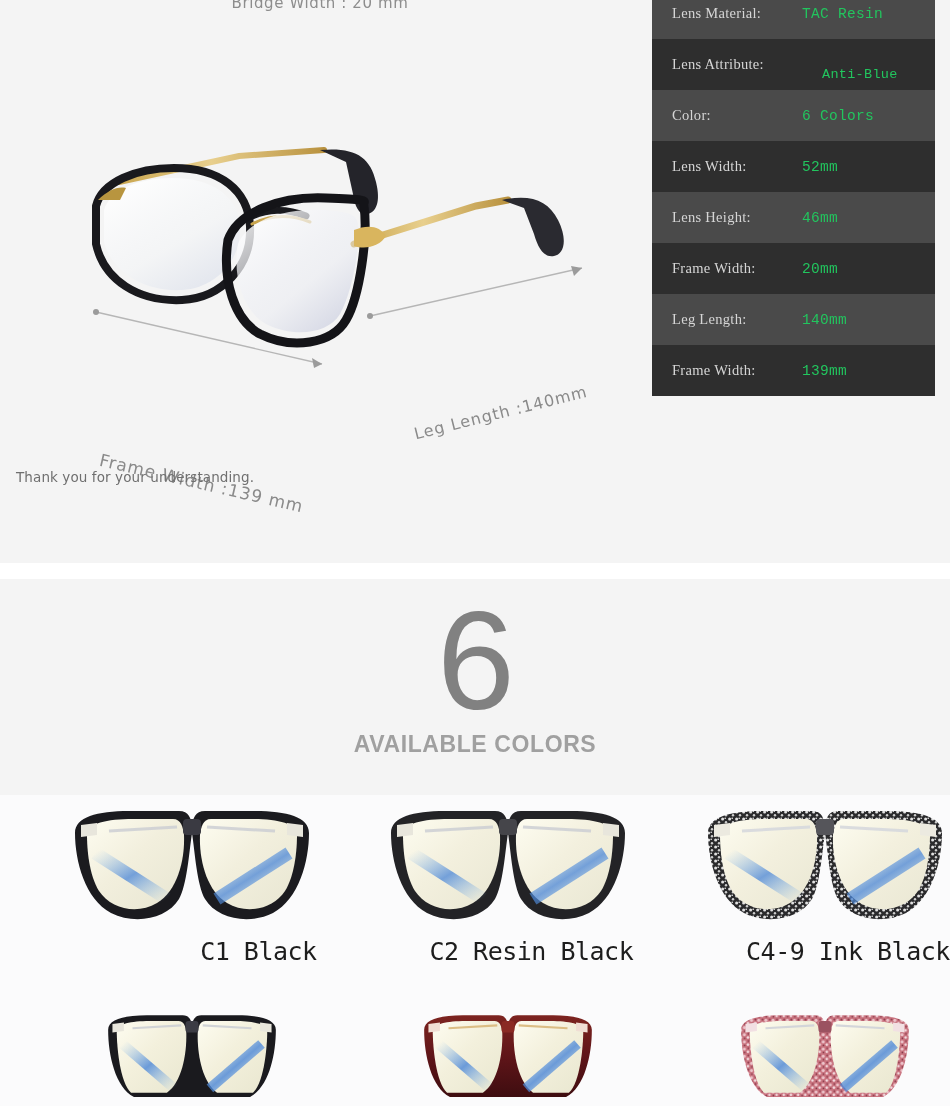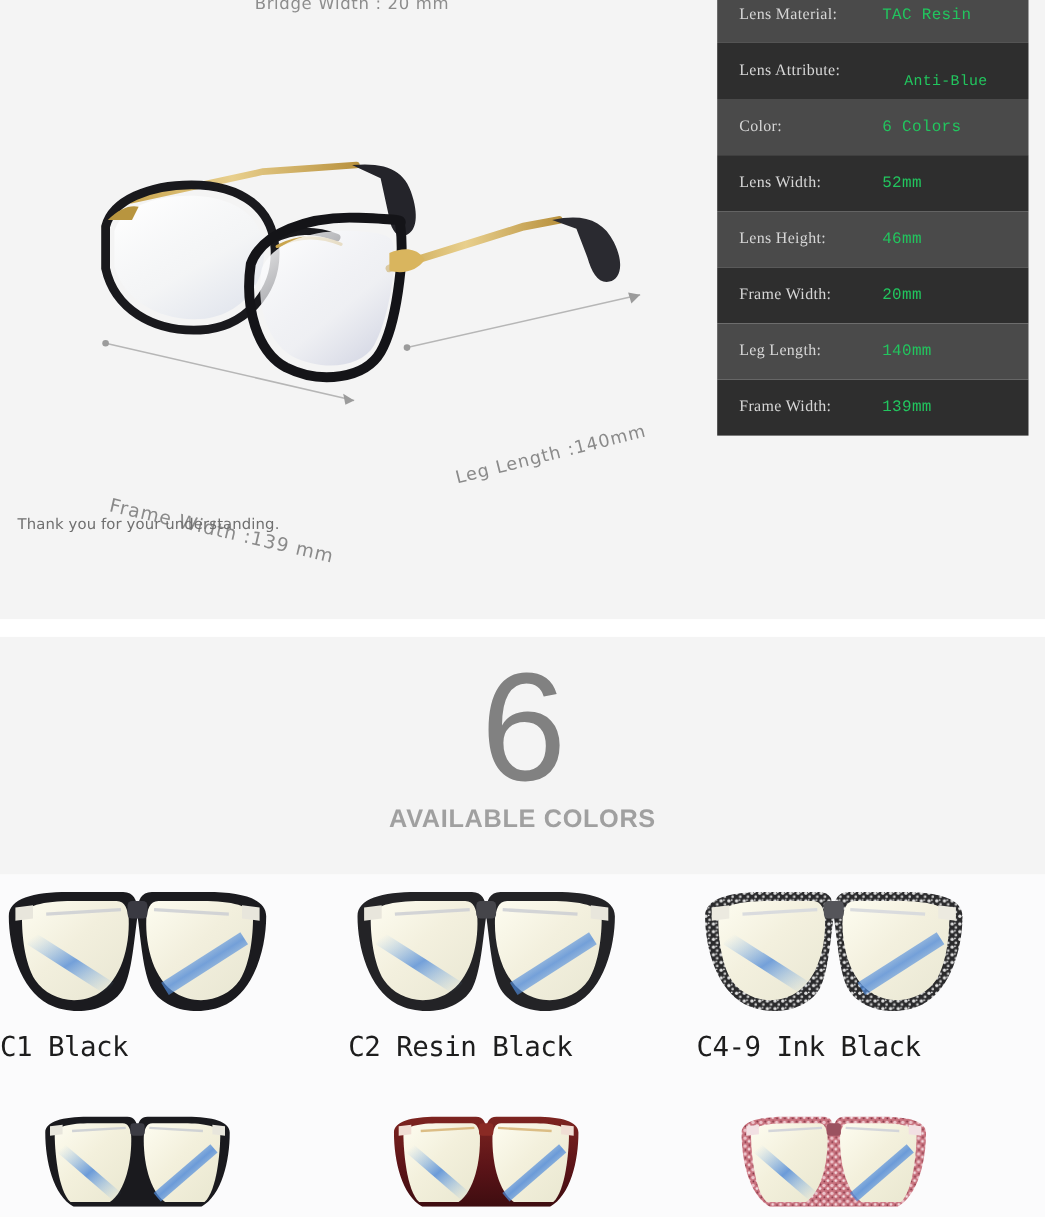--- a/index.html
+++ b/index.html
@@ -125,21 +125,21 @@
     position:absolute; left:0; top:795px; width:950px; height:311px;
     background:#fbfbfc;
   }
   .swatch-row { position:absolute; left:0; width:950px; display:flex; }
   .swatch-row.r1 { top:8px; height:208px; }
   .swatch-row.r2 { top:216px; height:100px; }
 
   .swatch-cell {
     width:316.6px;
     position:relative;
-    display:flex; flex-direction:column; align-items:flex-start;
+    display:flex; flex-direction:column; align-items:flex-end;
   }
   .swatch-img { width:250px; height:120px; display:block; }
   .swatch-row.r2 .swatch-img { height:120px; }
   .swatch-label {
     margin-top:14px;
     font-family:"DejaVu Sans Mono", monospace;
     font-size:25px;
     color:#1d1d1d;
     letter-spacing:-0.5px;
     white-space:nowrap;

